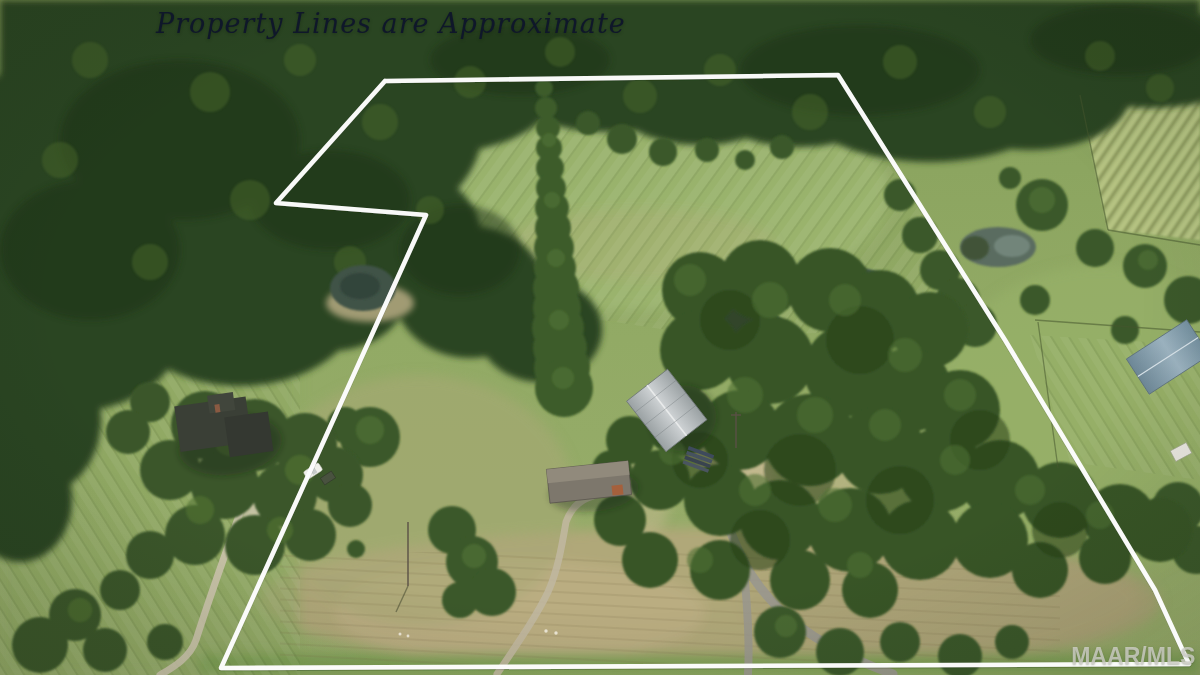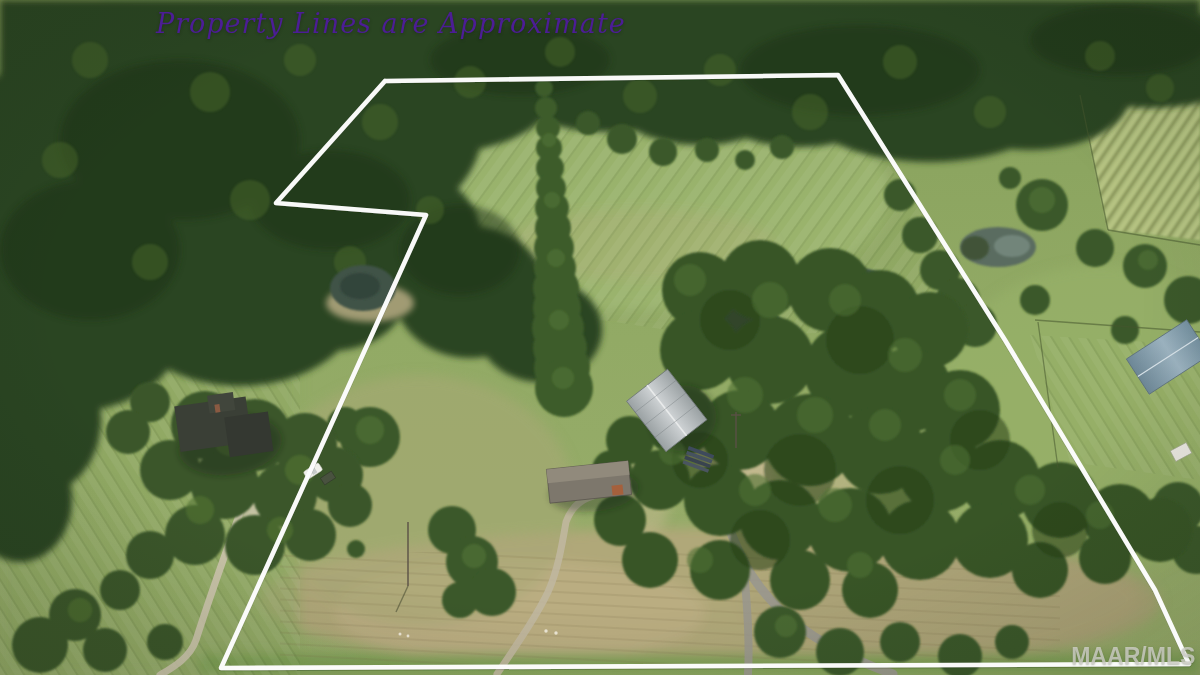--- a/index.html
+++ b/index.html
@@ -5,21 +5,21 @@
   html,body{margin:0;padding:0;background:#222;}
   #stage{
     position:relative;width:1200px;height:675px;overflow:hidden;
     background:#87a15c;font-family:"DejaVu Sans",sans-serif;
   }
   #stage svg{position:absolute;left:0;top:0;}
   .disclaimer{
     position:absolute;left:156px;top:8px;width:560px;
     font-family:"DejaVu Serif","Liberation Serif",serif;
     font-style:italic;font-weight:500;font-size:27px;letter-spacing:1px;
-    color:#4c1d95;text-shadow:0 1px 3px rgba(20,35,15,.45);
+    color:#0f172a;text-shadow:0 1px 3px rgba(20,35,15,.45);
     white-space:nowrap;
   }
   .watermark{
     position:absolute;right:5px;bottom:5px;
     font-family:"Liberation Sans","DejaVu Sans",sans-serif;
     font-weight:700;font-size:24px;letter-spacing:0px;
     color:rgba(210,210,204,.78);
     text-shadow:0 1px 2px rgba(60,70,45,.35);
     transform:scaleX(.96);transform-origin:right bottom;
   }

